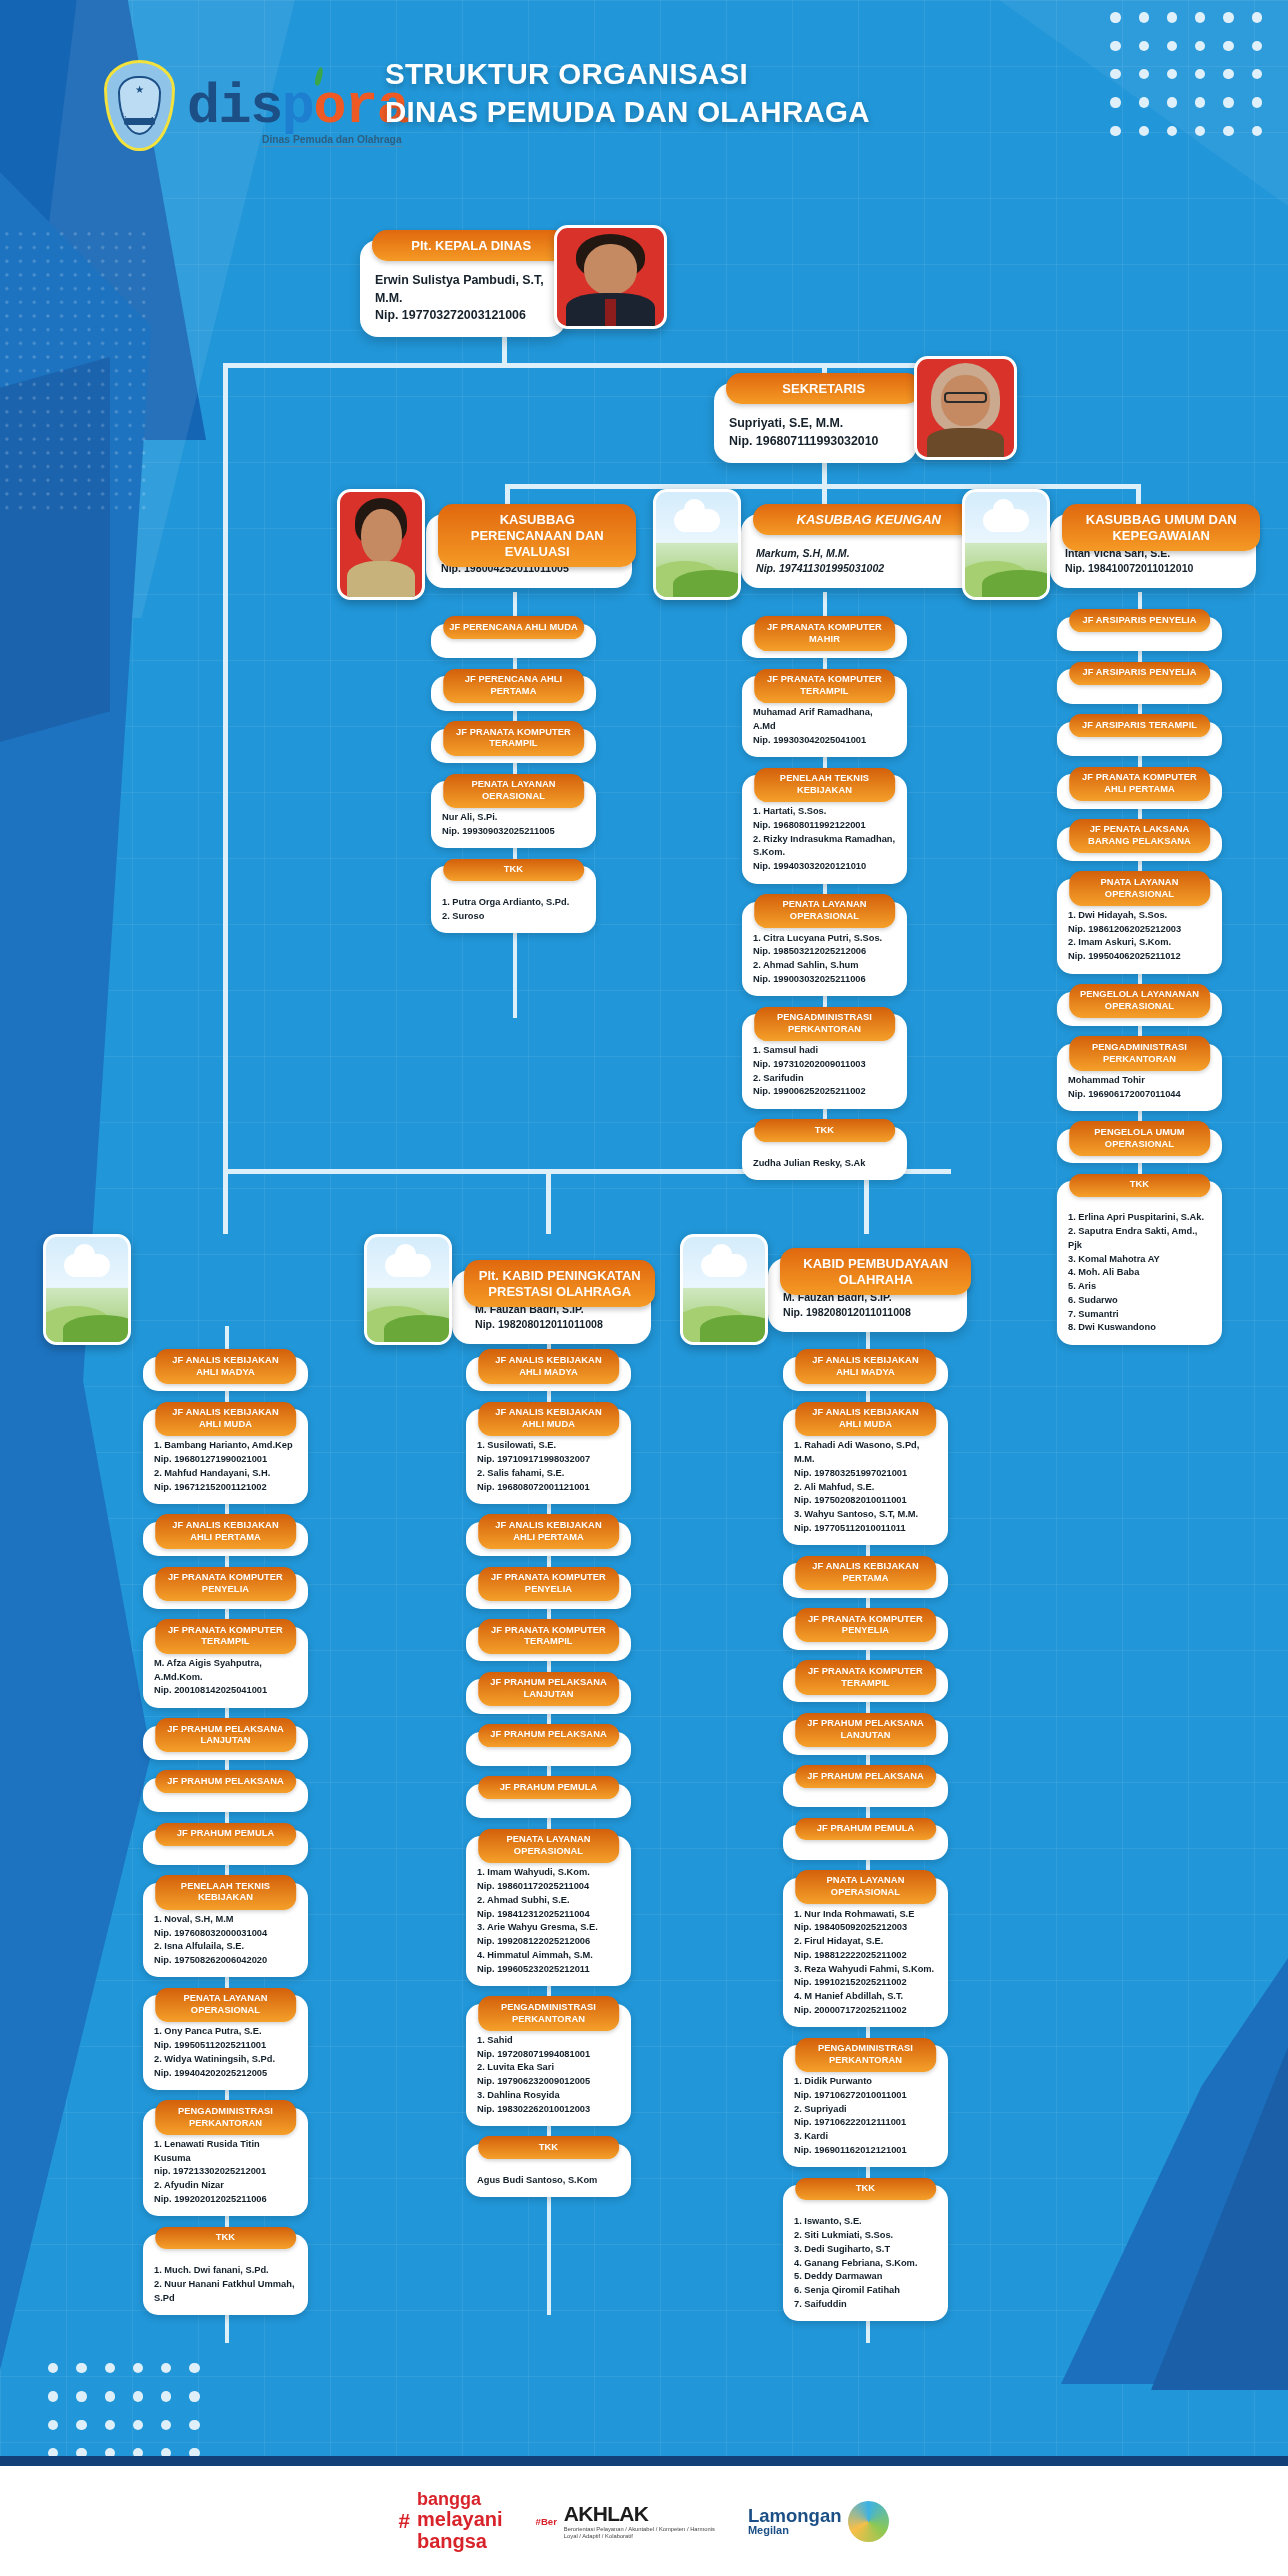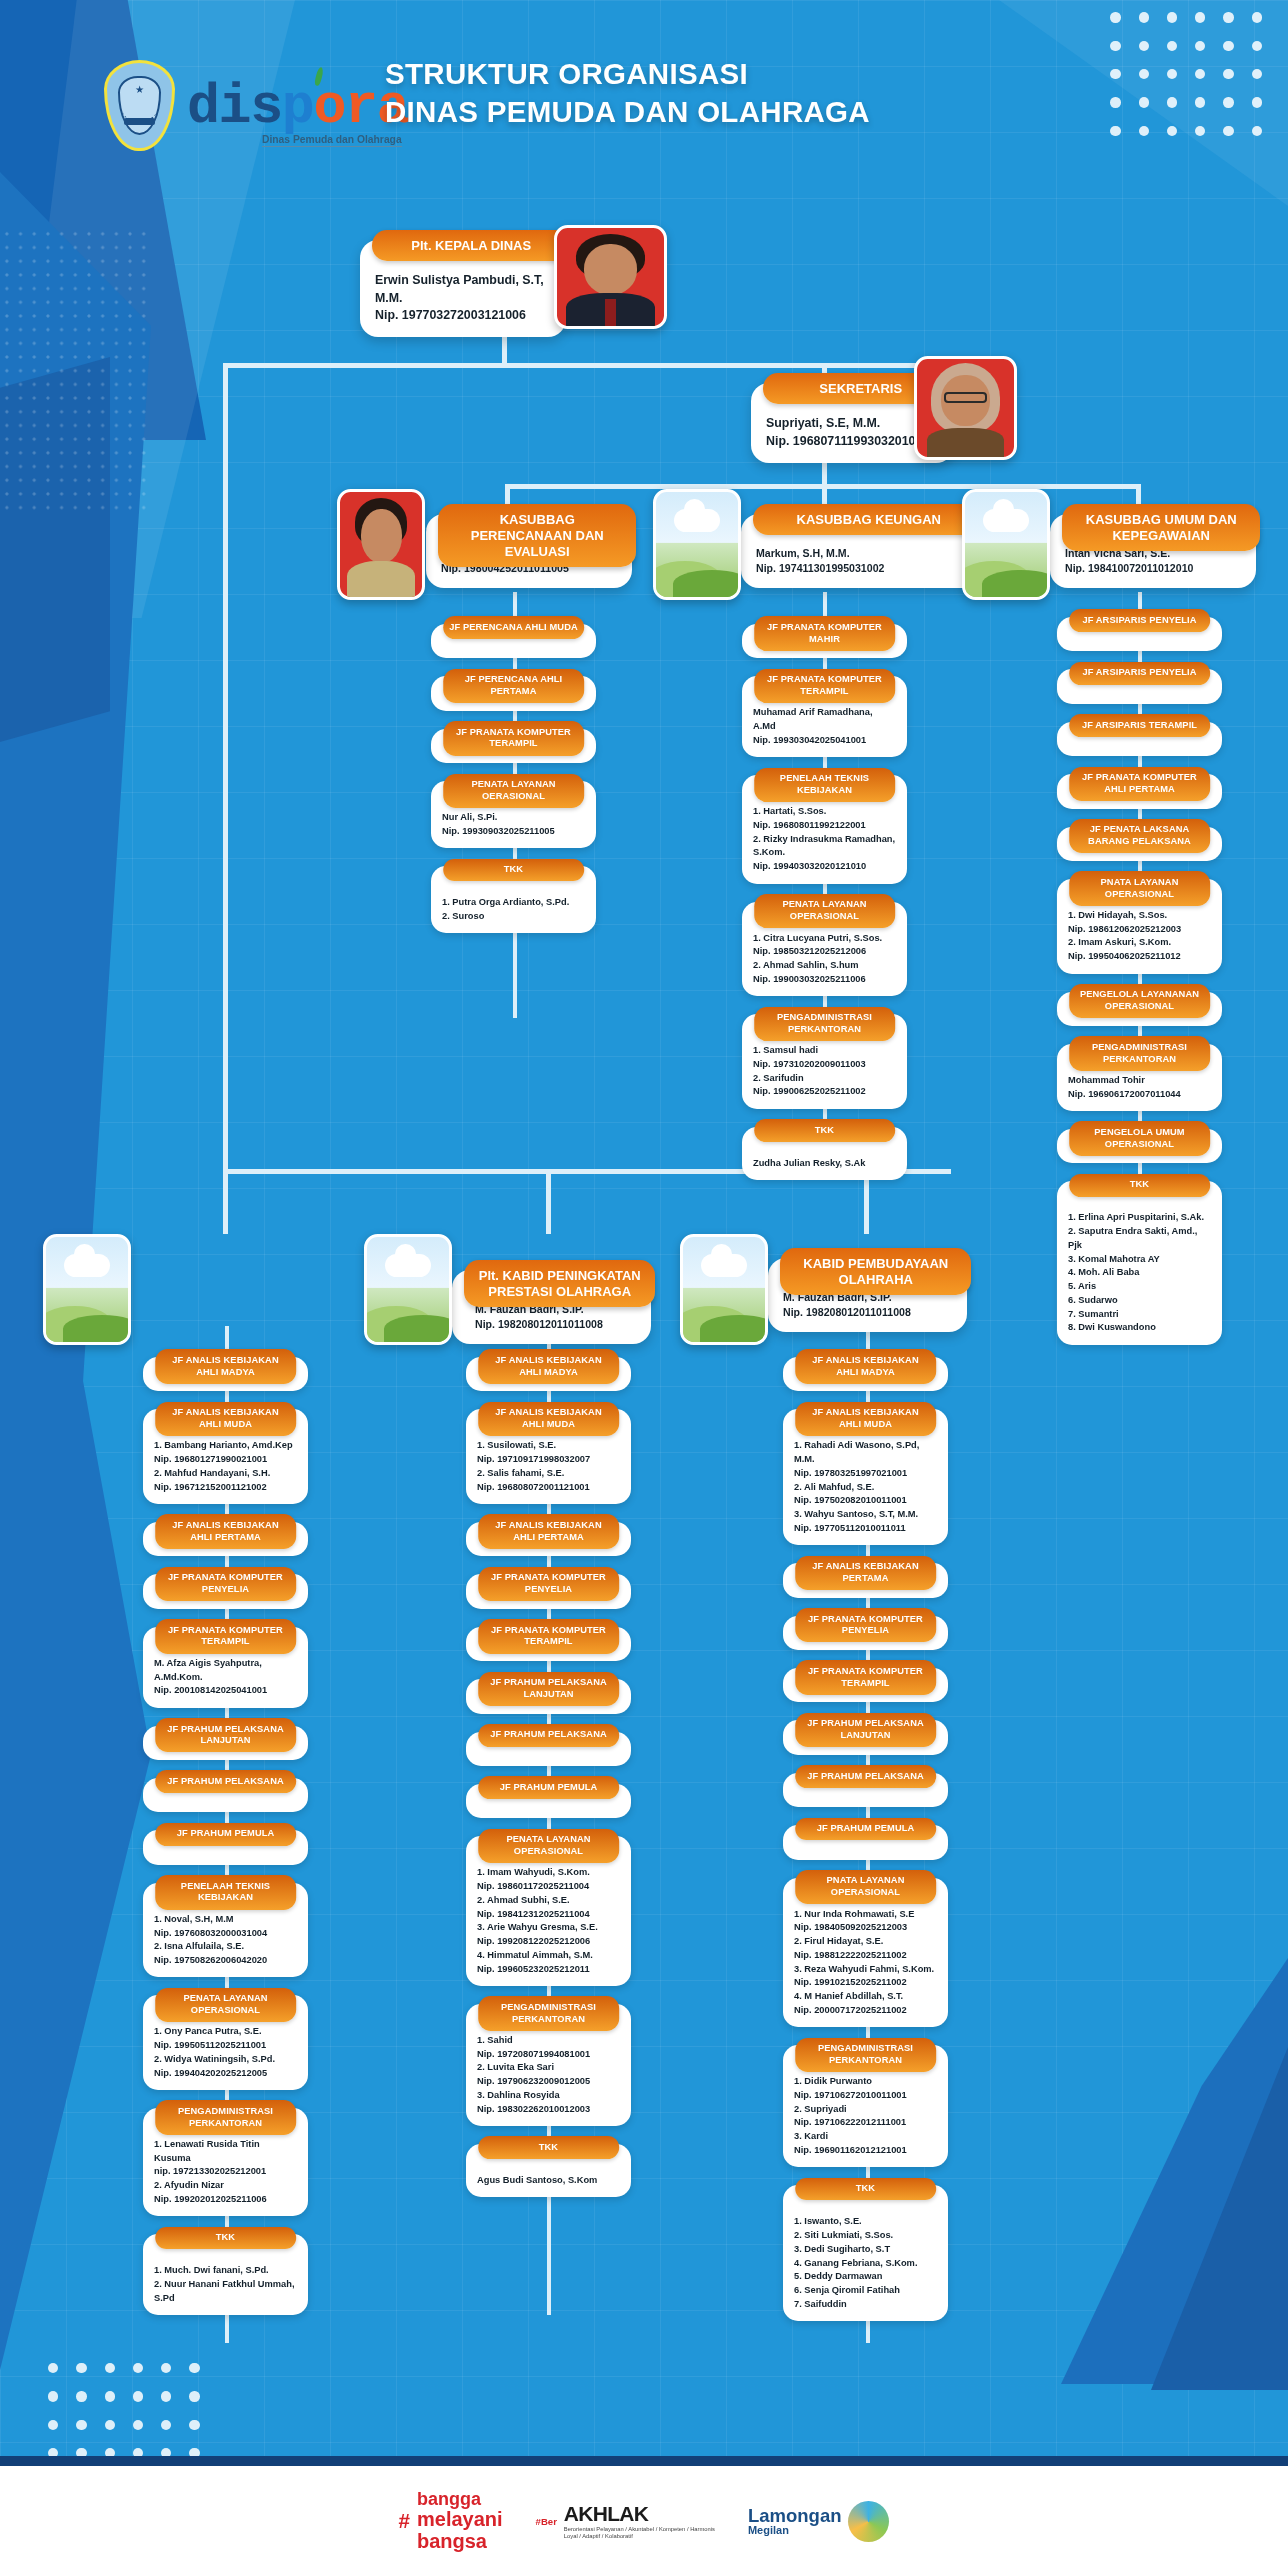--- a/index.html
+++ b/index.html
@@ -272,21 +272,21 @@
   </div>
   <div class="photo" style="left:554px;top:225px;width:113px;height:104px;">
     <div class="face">
         <div class="ph-hair"></div>
         <div class="ph-head"></div>
         <div class="ph-body"></div>
         <div class="ph-tie"></div>
       </div>
   </div>
 
-  <div class="leader" style="left:714px;top:383px;width:203px;margin-left:37px;">
+  <div class="leader" style="left:714px;top:383px;width:203px;">
     <div class="pill">SEKRETARIS</div>
     <div class="nm">Supriyati, S.E, M.M.</div>
     <div class="nm">Nip. 196807111993032010</div>
   </div>
   <div class="photo" style="left:914px;top:356px;width:103px;height:104px;">
     <div class="face">
         <div class="ph-veil"></div>
         <div class="ph-head"></div>
         <div class="ph-glass"></div>
         <div class="ph-scarf"></div>
@@ -304,21 +304,21 @@
     <div class="pill">KASUBBAG PERENCANAAN DAN EVALUASI</div>
     <div class="nm" style="font-size:10.6px">Anang Teguh Aprilianto, S.T, M.M.</div>
     <div class="nm" style="font-size:10.6px">Nip. 198004252011011005</div>
   </div>
 
   <div class="photo scenery" style="left:653px;top:489px;width:88px;height:111px;">
     <div class="sc-cloud"></div>
       <div class="sc-hill1"></div>
       <div class="sc-hill2"></div>
   </div>
-  <div class="leader" style="left:741px;top:514px;width:239px;">
+  <div class="leader" style="left:741px;top:514px;width:239px;font-style:italic;">
     <div class="pill">KASUBBAG KEUNGAN</div>
     <div class="nm" style="font-size:10.6px">Markum, S.H, M.M.</div>
     <div class="nm" style="font-size:10.6px">Nip. 197411301995031002</div>
   </div>
 
   <div class="photo scenery" style="left:962px;top:489px;width:88px;height:111px;">
     <div class="sc-cloud"></div>
       <div class="sc-hill1"></div>
       <div class="sc-hill2"></div>
   </div>

